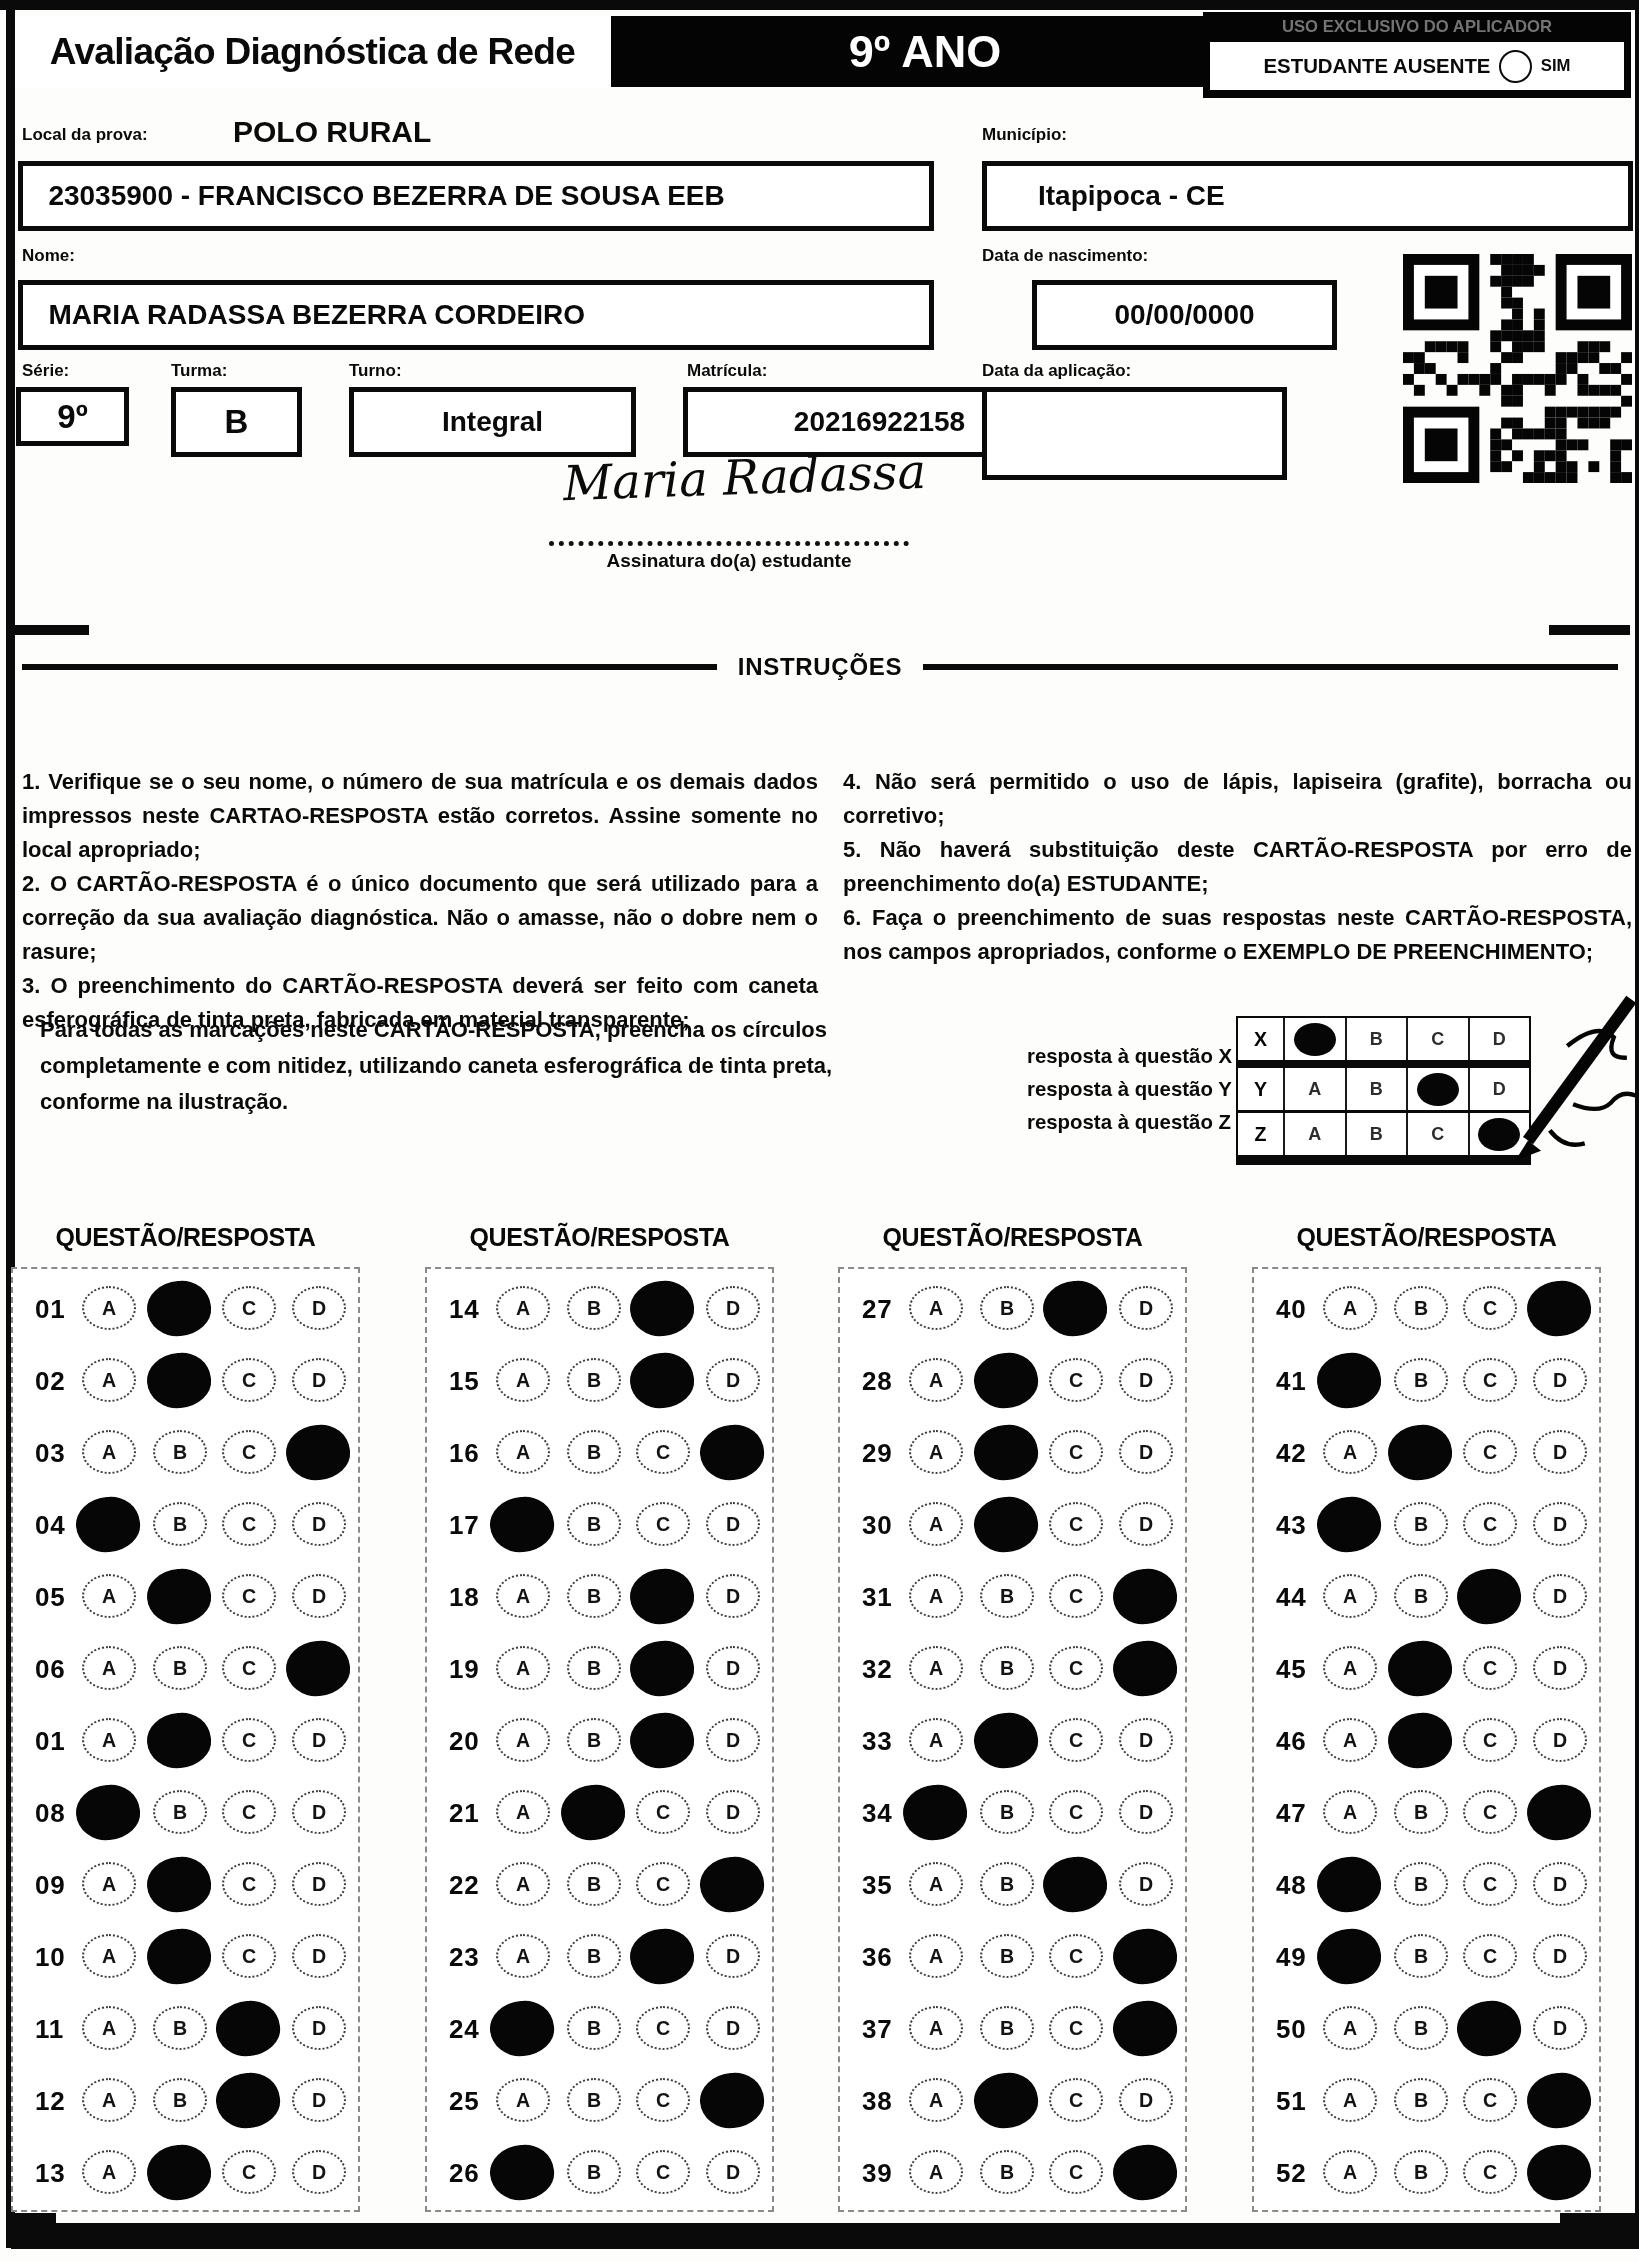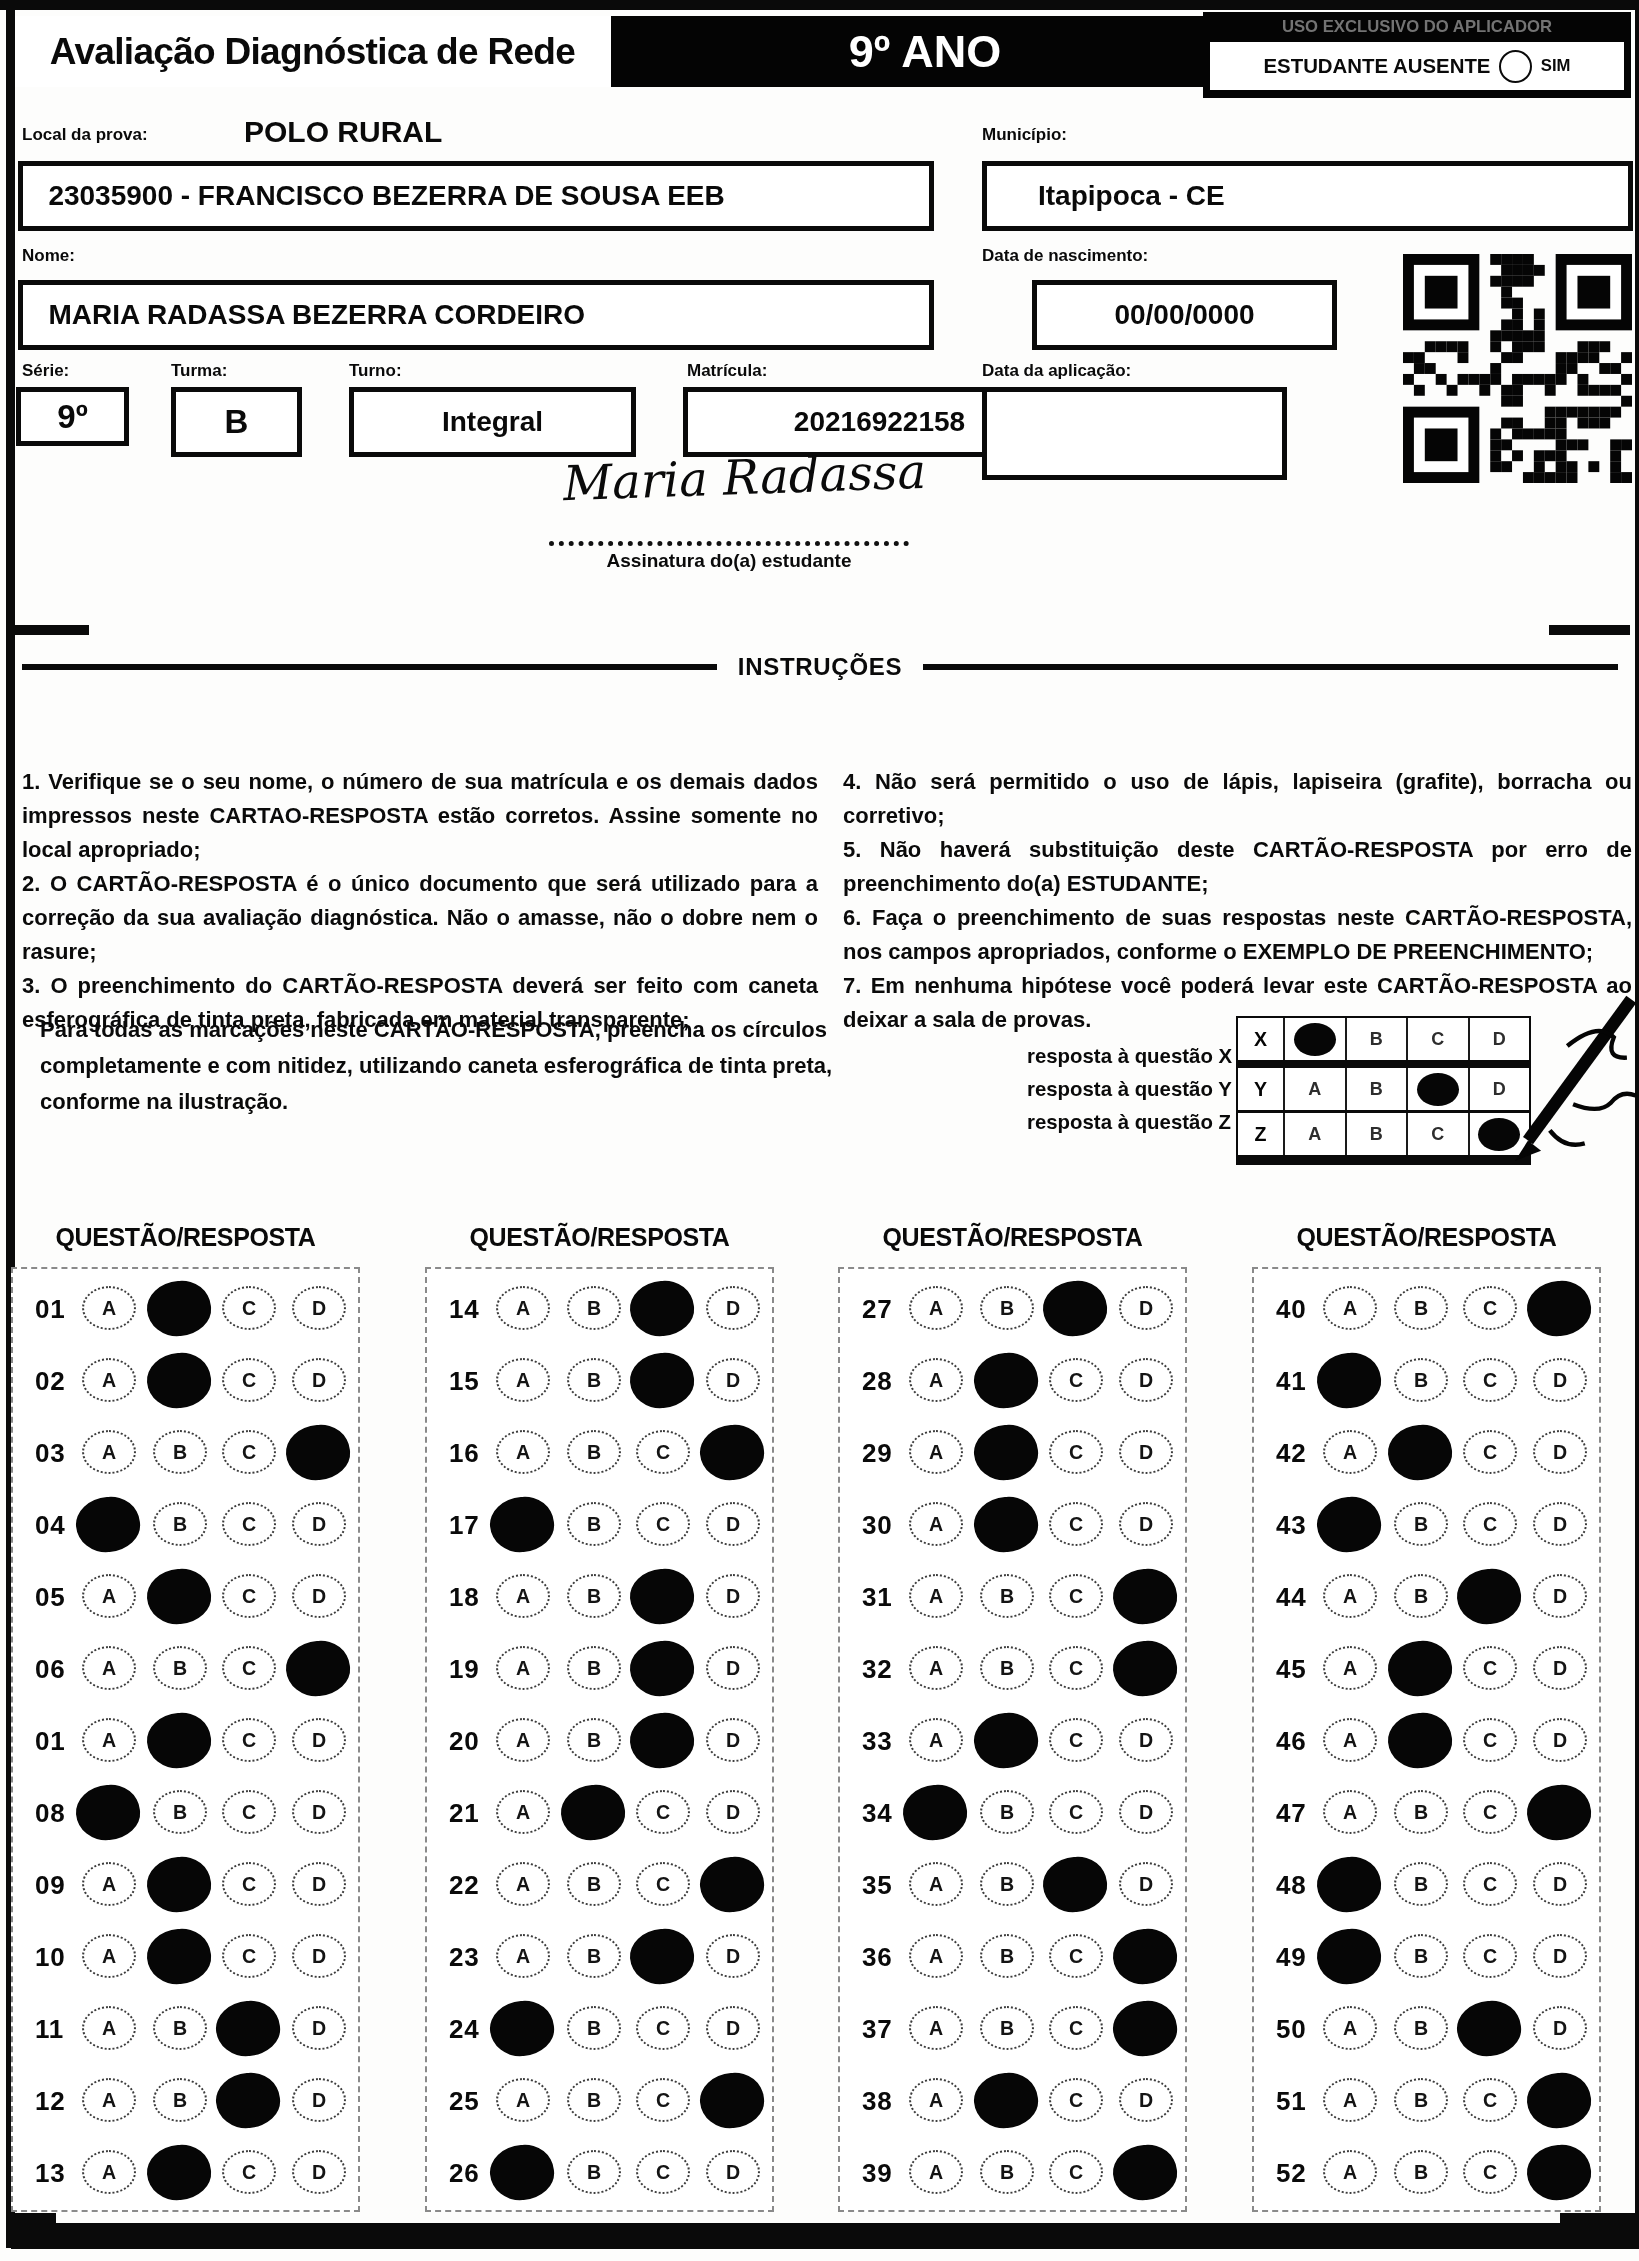--- a/index.html
+++ b/index.html
@@ -19,21 +19,21 @@
   .h-card{width:425px;text-align:center;color:#fff;font-size:37px;font-weight:bold;letter-spacing:-0.7px;}
   .h-exam{width:596px;height:71px;background:#fff;display:flex;align-items:center;justify-content:center;font-size:37px;font-weight:bold;letter-spacing:-0.7px;}
   .h-grade{flex:1;text-align:center;color:#fff;font-size:45px;font-weight:bold;}
   .uso-box{left:1203px;top:11.6px;width:428px;height:86px;background:#040404;padding:0;}
   .uso-title{height:29px;color:#737373;font-size:16.7px;font-weight:bold;text-align:center;line-height:29px;}
   .uso-body{position:absolute;left:7.3px;top:30.5px;right:7.3px;bottom:7.3px;background:#fff;display:flex;align-items:center;justify-content:center;gap:8.7px;font-size:20.4px;font-weight:bold;}
   .absent-circle{display:inline-block;width:29px;height:29px;border:2.9px solid #0a0a0a;border-radius:50%;}
   .uso-sim{font-size:16.7px;font-weight:bold;}
   
   .flabel{font-size:17px;font-weight:bold;}
-  .fvalue-top{font-size:30px;font-weight:bold;margin-left:11px;}
+  .fvalue-top{font-size:30px;font-weight:bold;}
   .fbox{border:5.1px solid #0a0a0a;background:#fff;display:flex;align-items:center;font-size:28px;font-weight:bold;box-sizing:border-box;}
   .sig-line{border-bottom:5.1px dotted #111;}
   .sig-script{font-family:"DejaVu Serif",serif;font-style:italic;font-size:48px;transform:rotate(-2deg);white-space:nowrap;}
   .sig-label{text-align:center;font-size:19px;font-weight:bold;}
   
   .instr-head{left:22px;top:653px;width:1596px;display:flex;align-items:center;gap:20.4px;}
   .instr-rule{flex:1;height:6.5px;background:#0a0a0a;}
   .instr-title{font-size:24px;font-weight:bold;letter-spacing:0.7px;}
   .instr-col{font-size:22px;font-weight:bold;line-height:34px;text-align:justify;}
   .instr-item{margin:0;}
@@ -259,21 +259,20 @@
   </div>
   <div class="abs instr-col" style="left:22px;top:765px;width:796px;">
       <div class="instr-item">1. Verifique se o seu nome, o número de sua matrícula e os demais dados impressos neste CARTAO-RESPOSTA estão corretos. Assine somente no local apropriado;</div>
       <div class="instr-item">2. O CARTÃO-RESPOSTA é o único documento que será utilizado para a correção da sua avaliação diagnóstica. Não o amasse, não o dobre nem o rasure;</div>
       <div class="instr-item">3. O preenchimento do CARTÃO-RESPOSTA deverá ser feito com caneta esferográfica de tinta preta, fabricada em material transparente;</div>
     </div>
   <div class="abs instr-col" style="left:843px;top:765px;width:789px;">
       <div class="instr-item">4. Não será permitido o uso de lápis, lapiseira (grafite), borracha ou corretivo;</div>
       <div class="instr-item">5. Não haverá substituição deste CARTÃO-RESPOSTA por erro de preenchimento do(a) ESTUDANTE;</div>
       <div class="instr-item">6. Faça o preenchimento de suas respostas neste CARTÃO-RESPOSTA, nos campos apropriados, conforme o EXEMPLO DE PREENCHIMENTO;</div>
-      <div class="instr-item">7. Em nenhuma hipótese você poderá levar este CARTÃO-RESPOSTA ao deixar a sala de provas.</div>
     </div>
 
   <div class="abs fill-note" style="left:40px;top:1012px;width:862px;">Para todas as marcações neste CARTÃO-RESPOSTA, preencha os círculos completamente e com nitidez, utilizando caneta esferográfica de tinta preta, conforme na ilustração.</div>
 
   <div class="abs" style="left:1027px;top:1040px;">
       <div class="ex-line">resposta à questão X = A</div>
       <div class="ex-line">resposta à questão Y = C</div>
       <div class="ex-line">resposta à questão Z = D</div>
     </div>
 

